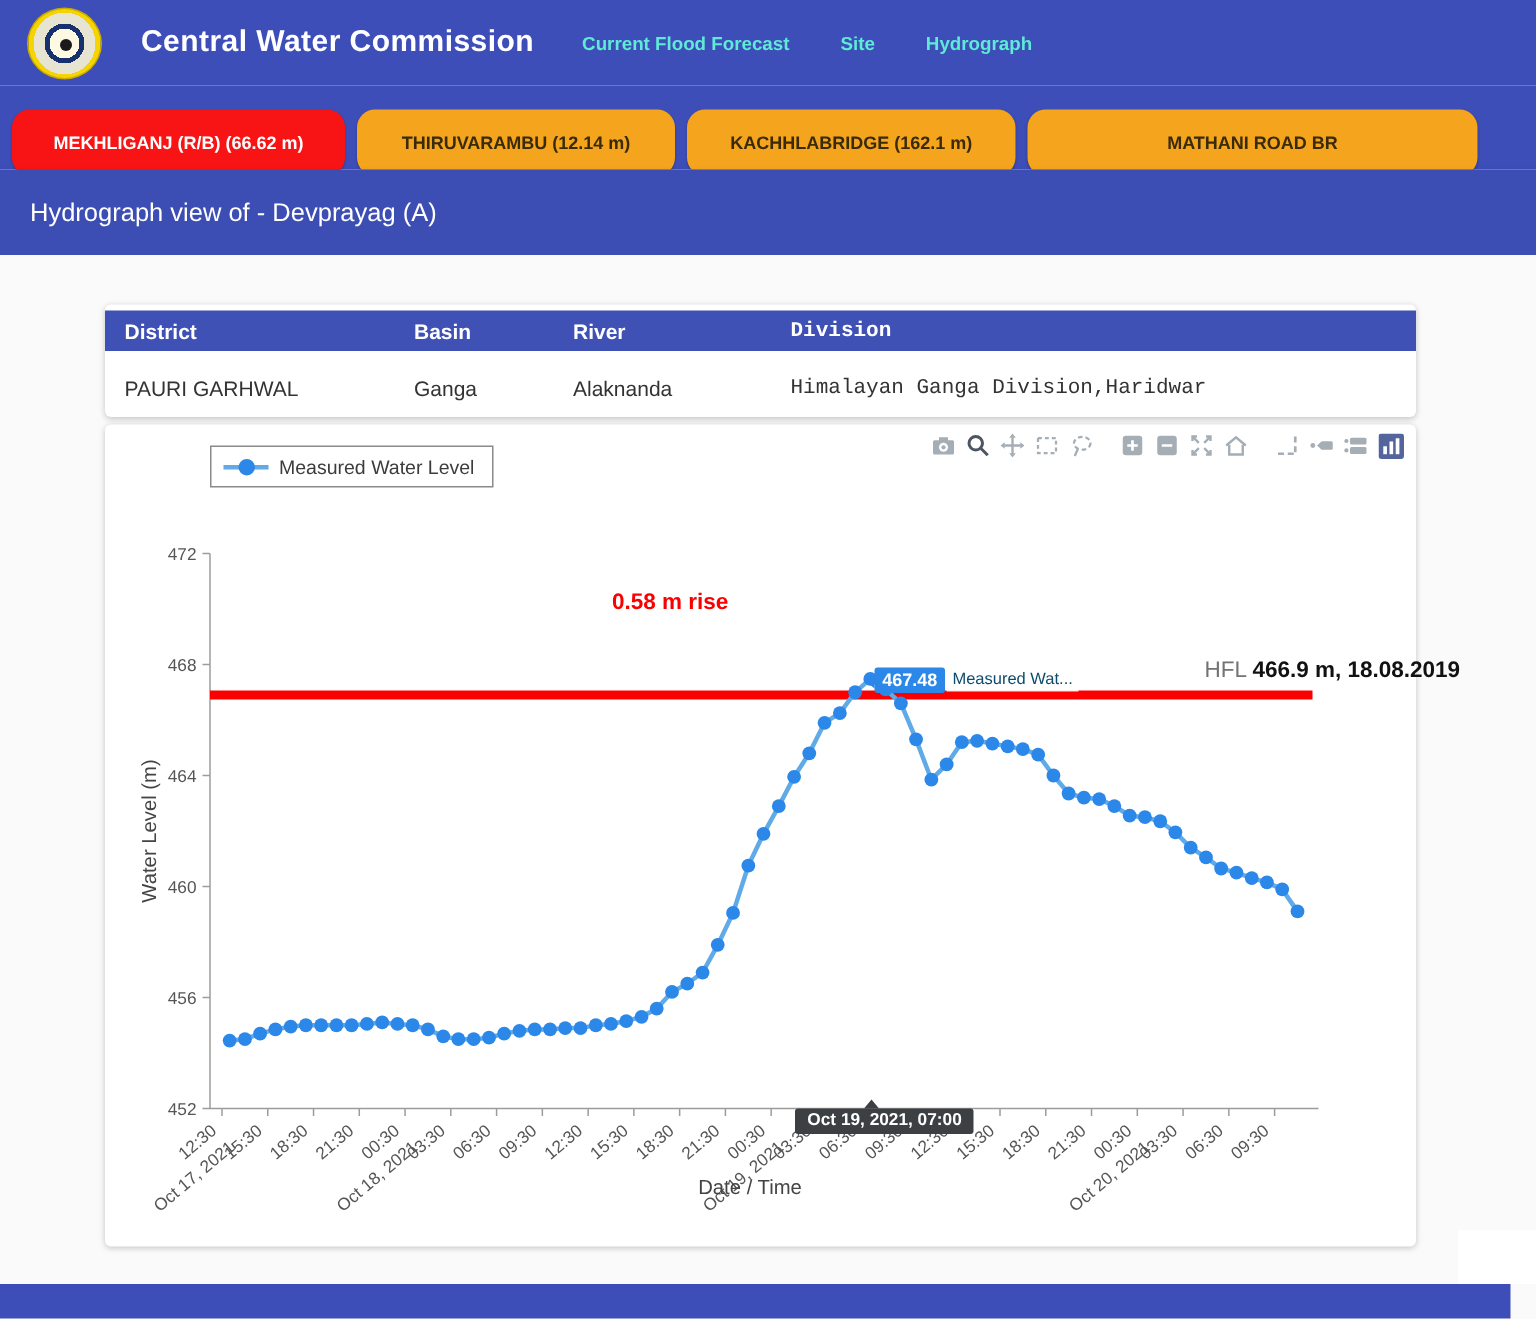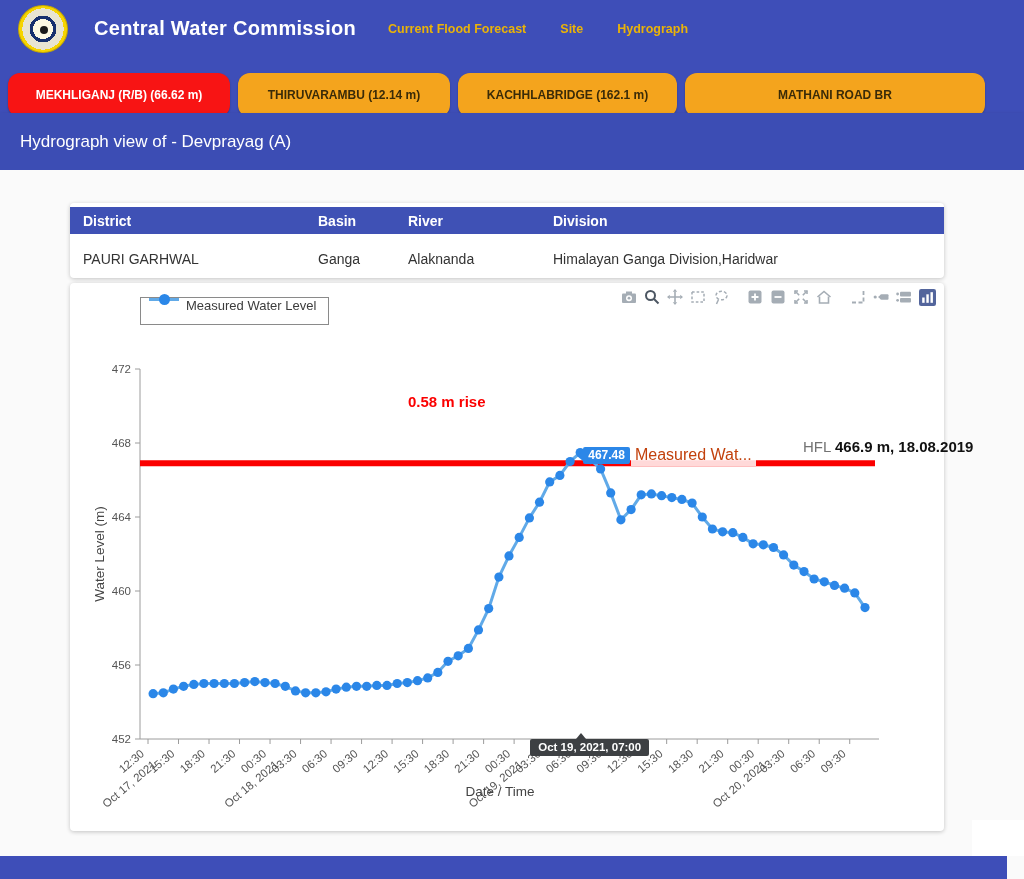--- a/index.html
+++ b/index.html
@@ -9,21 +9,21 @@
   
   .app-header { position:absolute; left:0; top:0; width:1024px; height:57px;
     background:#3e4eb8; display:flex; align-items:center; }
   .logo { width:50px; height:48px; margin-left:18px; border-radius:50%;
     background:radial-gradient(circle at 50% 50%, #fdf9e3 0 30%, #17306e 30% 40%, #e8e4d2 40% 62%, #f6d400 62% 100%);
     border:1px solid #c7a900; position:relative; }
   .logo::after{ content:""; position:absolute; left:21px; top:20px; width:8px; height:8px;
     border-radius:50%; background:#1a1a1a; }
   .app-title { color:#fff; font-size:20px; font-weight:600; margin-left:26px; letter-spacing:.3px; }
   .nav { display:flex; align-items:center; margin-left:32px; gap:34px; }
-  .nav-item { color:#eab308; font-size:12.5px; font-weight:600; cursor:pointer; white-space:nowrap; }
+  .nav-item { color:#5eead4; font-size:12.5px; font-weight:600; cursor:pointer; white-space:nowrap; }
 
   
   .tabs-strip { position:absolute; left:0; top:57px; width:1024px; height:56px;
     background:#3e4eb8; }
   .tabs { position:absolute; left:8px; top:16px; display:flex; gap:8px; }
   .tab { height:44px; border-radius:12px; background:#f4a41d; color:#3a2b08;
     font-size:12px; font-weight:700; display:flex; align-items:center; justify-content:center;
     padding:0 26px; white-space:nowrap; overflow:hidden; cursor:pointer;
     box-shadow:0 1px 2px rgba(0,0,0,.25); }
   .tab.active { background:#f81414; color:#fff; }
@@ -36,25 +36,25 @@
   
   .content { position:absolute; left:0; top:170px; width:1024px; height:686px; background:#fafafa; }
   .card { position:absolute; background:#fff; border-radius:4px; box-shadow:0 1px 4px rgba(0,0,0,.22); }
   .table-card { left:70px; top:33px; width:874px; height:75px; overflow:hidden; }
   .chart-card { left:70px; top:113px; width:874px; height:548px; }
 
   
   .t-header { display:flex; background:#3f51b5; color:#fff; font-size:14px; font-weight:700;
     height:27px; align-items:center; margin-top:4px; }
   .t-row { display:flex; color:#333; font-size:14px; height:33px; align-items:flex-end; }
-  .t-c0{ width:248px; padding-left:13px; } .t-c1{ width:90px; } .t-c2{ width:145px; } .t-c3{ flex:1; }
+  .t-c0{ width:206px; padding-left:13px; } .t-c1{ width:90px; } .t-c2{ width:145px;margin-left:16px; } .t-c3{ flex:1;font-family:Liberation Mono, monospace; }
 
   
   .legend { position:absolute; left:70px; top:14px; height:28px; background:#fff;
-    border:1px solid #8a8a8a; display:flex; padding:0 12px 0 8px; }
+    border:1px solid #8a8a8a; display:flex; align-items:center; padding:0 12px 0 8px; }
   .legend-sample { width:30px; height:3px; background:#61aae8; position:relative; margin-right:7px; }
   .legend-sample::after { content:""; position:absolute; left:10px; top:-4px; width:11px; height:11px;
     border-radius:50%; background:#2b87e8; }
   .legend-label { font-size:13px; color:#3c3c3c; }
 
   
   .modebar { position:absolute; right:8px; top:5px; display:flex; align-items:center; gap:5px; }
   .mb-icon { width:18px; height:18px; display:flex; align-items:center; justify-content:center;
     color:#a5adb5; cursor:pointer; }
   .mb-icon.active { color:#4c5662; }
@@ -68,21 +68,21 @@
   .rise-note { position:absolute; left:338px; top:110px; color:#fb0000; font-size:15px; font-weight:700;text-align:right; }
   .hfl-note { position:absolute; left:733px; top:155px; font-size:15px; white-space:nowrap; }
   .hfl-note .pre { color:#737373; font-weight:400; }
   .hfl-note .val { color:#111; font-weight:700; }
 
   .pt-tip { position:absolute; left:513px; top:161px; display:flex; align-items:center; }
   .pt-tip .box { background:#2b87e8; color:#fff; font-size:12px; font-weight:700;
     padding:1px 5px 2px; border-radius:2px; position:relative; }
   .pt-tip .box::before { content:""; position:absolute; left:-6px; top:4px;
     border:5px solid transparent; border-right:6px solid #2b87e8; border-left:0; }
-  .pt-tip .series { background:rgba(255,255,255,.85); color:#c2410c; font-size:16px;
+  .pt-tip .series { background:rgba(255,255,255,.85); color:#0c4a6e; font-size:11px;
     padding:1px 4px 2px; margin-left:1px; }
 
   .x-tip { position:absolute; left:458px; top:456px; background:#3d4043; color:#fff;
     font-size:11.5px; font-weight:700; padding:2px 8px 3px; border-radius:2px; white-space:nowrap; }
   .x-tip::before { content:""; position:absolute; left:46px; top:-6px;
     border:5px solid transparent; border-bottom:6px solid #3d4043; border-top:0; }
 
   
   .white-patch { position:absolute; left:972px; top:820px; width:52px; height:36px; background:#fff; }
   .footer-bar { position:absolute; left:0; top:856px; width:1007px; height:23px; background:#3e4eb8; }

